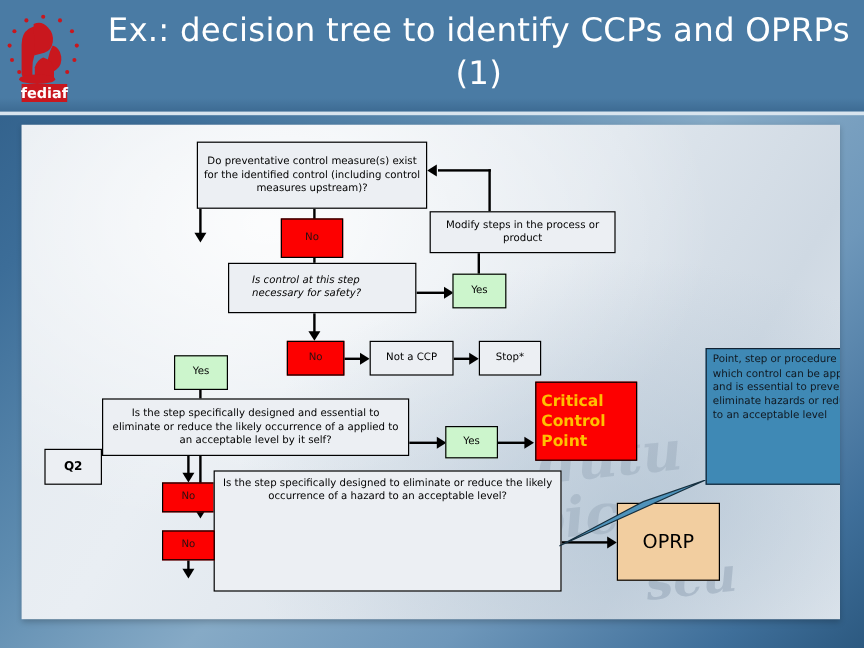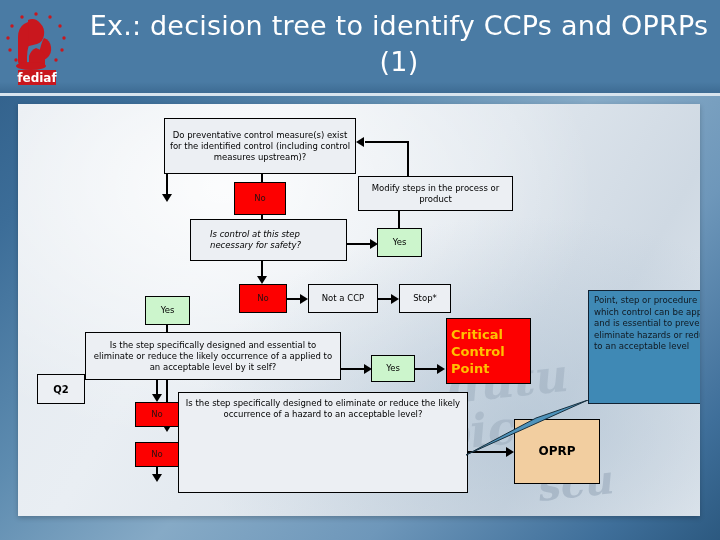--- a/index.html
+++ b/index.html
@@ -68,21 +68,21 @@
     text-align: center;
     font-family: "DejaVu Sans", sans-serif;
     font-size: 8.5px;
     line-height: 11px;
     padding: 2px 3px;
     z-index: 5;
   }
   .box.qlabel { font-weight: bold; font-size: 10px; }
   .box.green { background: #ccf5cc; }
   .box.red   { background: #fd0000; color: #2b1010; }
-  .box.tan   { background: #f2ceA0; font-size: 12px; font-weight: bold; }
+  .box.tan   { background: #f2ceA0; font-size: 16px; }
   .box.ccp   { background: #fd0000; color: #ffc000; font-size: 13px;
                font-weight: bold; line-height: 17px; justify-content: flex-start;
                padding-left: 4px; text-align: left; }
   .stack { display:block; }
   .stack .b { font-weight: bold; display:block; text-align:left; }
   .stack .n { display:block; text-align:center; }
   
   .ln { position: absolute; background: #000; z-index: 3; }
   .h  { height: 2px; }
   .v  { width: 2px; }

